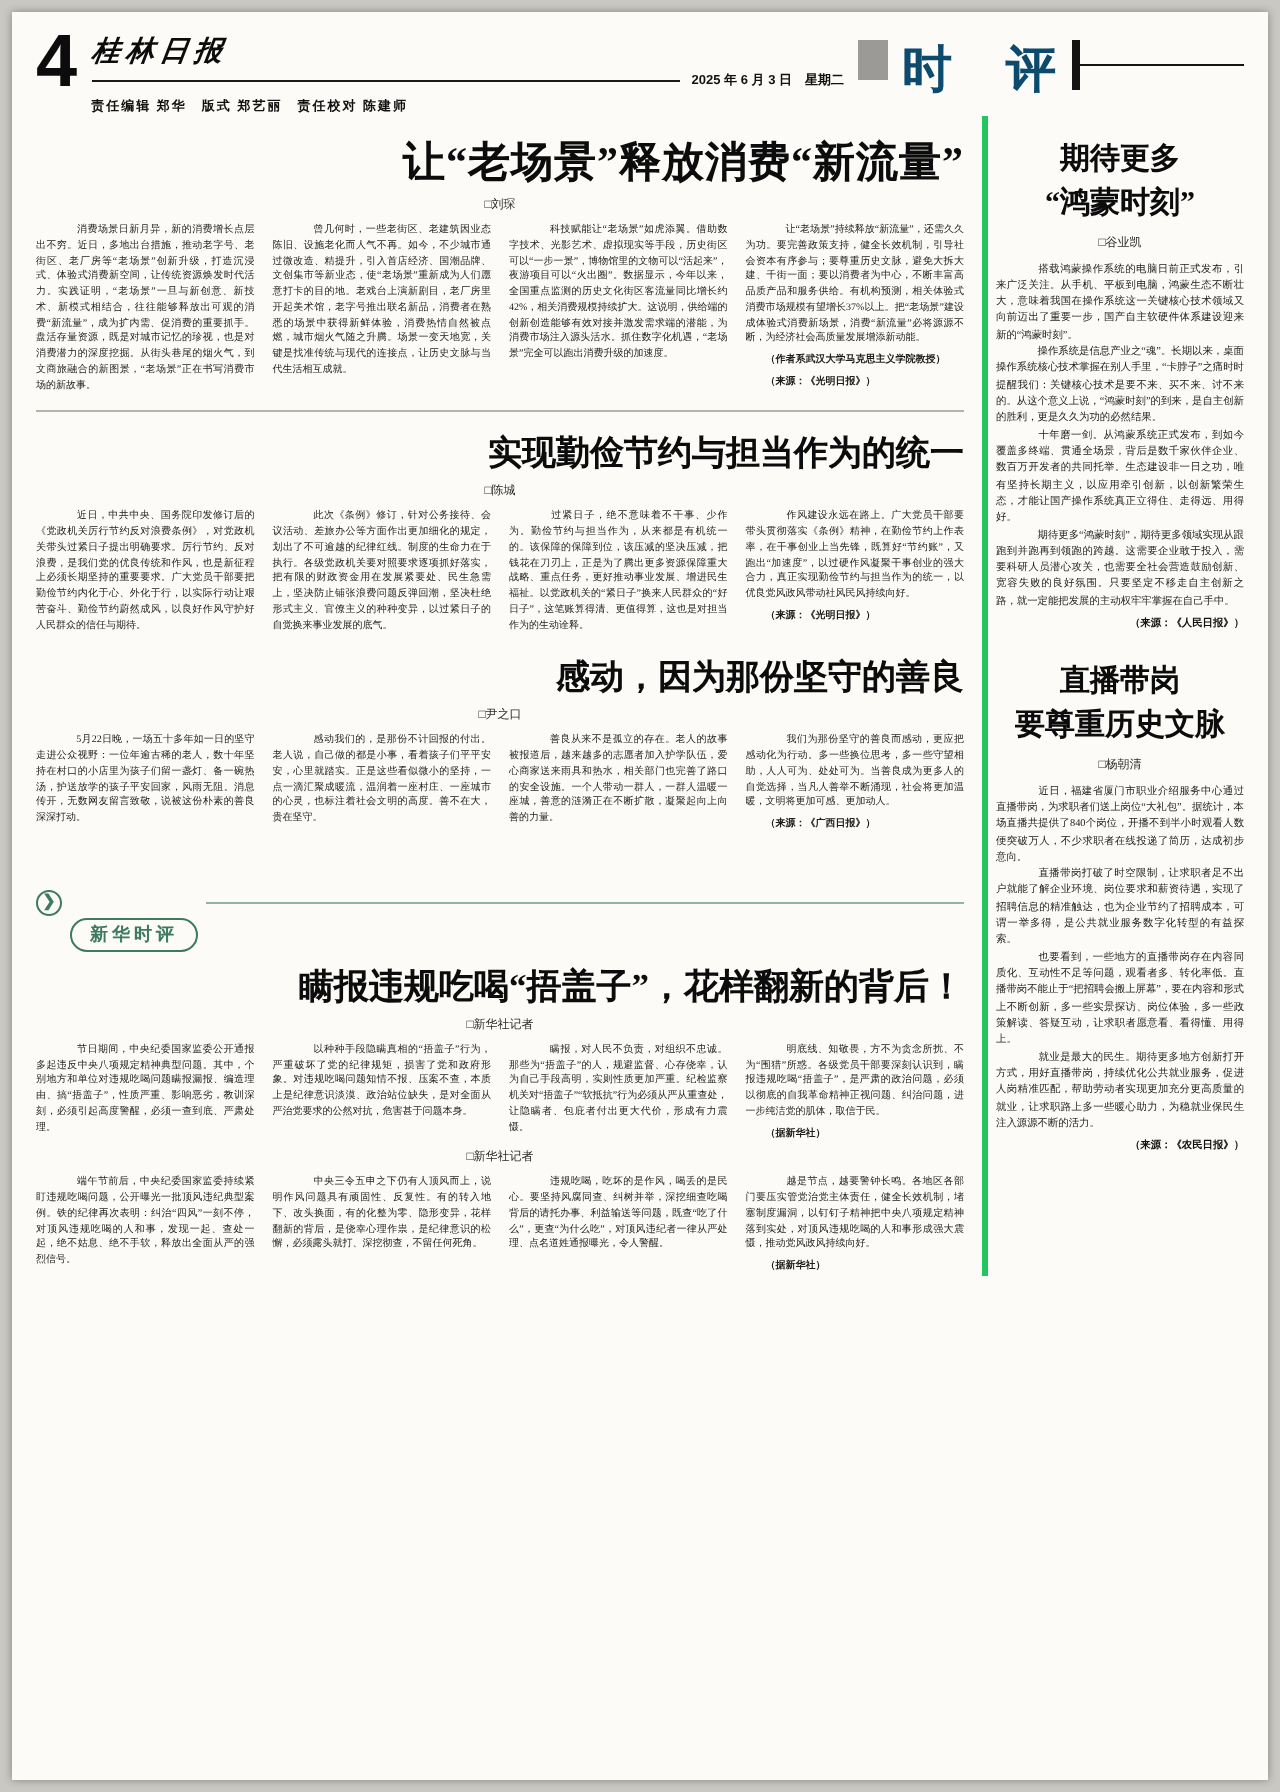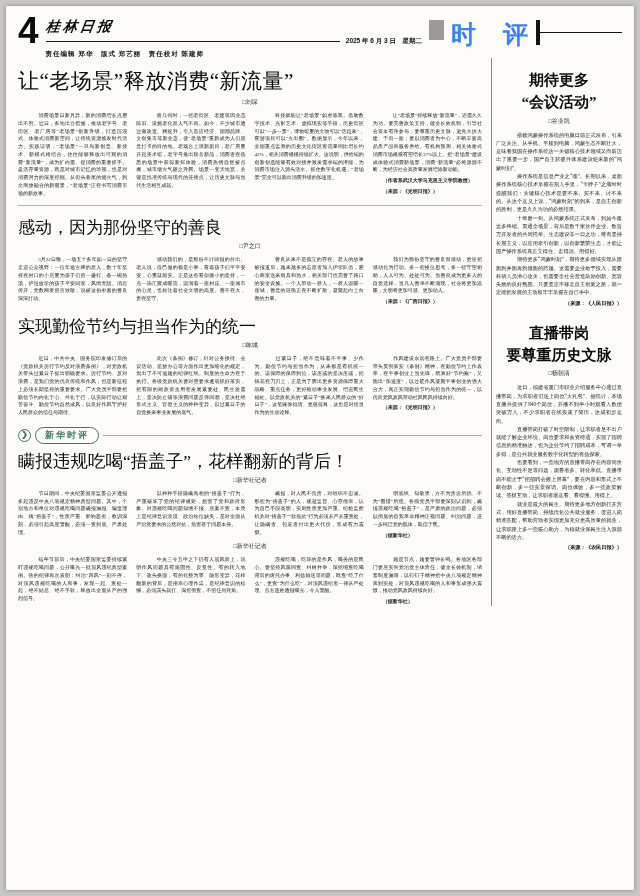--- a/index.html
+++ b/index.html
@@ -35,32 +35,32 @@
     font-size: 6.5px; font-weight: bold; white-space: nowrap; color: #111;
     font-family: "Liberation Sans", sans-serif;
   }
   .editors {
     margin-top: 4px; font-size: 6.5px; font-weight: bold; color: #111;
     font-family: "Liberation Sans", sans-serif; letter-spacing: 1px;
   }
   .h-block { width: 15px; height: 20px; background: #9b9a97; margin-top: 6px; }
   .section-title {
     font-size: 25px; font-weight: 900; white-space: nowrap; padding-top: 4px;
-    color: #3b82f6; letter-spacing: 1px;
+    color: #0c4a6e; letter-spacing: 1px;
   }
   .title-tail { position: relative; width: 86px; height: 40px; }
   .tail-bar { position: absolute; left: 0; top: 6px; width: 4px; height: 25px; background: #141414; }
   .tail-line { position: absolute; left: 4px; right: 0; top: 18px; border-top: 1.5px solid #141414; }
 
   
   .content { display: flex; margin-top: 2px; }
   .main-left { flex: 1; min-width: 0; padding-right: 9px; }
-  .right-col { width: 131px; border-left: 1px solid #22c55e; padding-left: 4px; }
-
-  .hl { text-align: left; font-weight: 400; color: #0c0c0c; }
+  .right-col { width: 131px; border-left: 3px solid #22c55e; padding-left: 4px; }
+
+  .hl { text-align: right; font-weight: 700; color: #0c0c0c; }
   .hl-a { font-size: 21px; margin: 9px 0 1px; letter-spacing: .5px; }
   .hl-b { font-size: 17px; margin: 9px 0 1px; }
   .hl-c { font-size: 17px; margin: 10px 0 1px; }
   .hl-d { font-size: 17.5px; margin: 5px 0 1px; }
   .hl-e { font-size: 16.5px; margin: 9px 0 1px; }
   .byline {
     text-align: center; font-size: 6px; color: #2c2c2c; margin: 3px 0 5px;
     font-family: "Liberation Sans", sans-serif;
   }
 
@@ -77,21 +77,21 @@
   .rule-hr { border: none; border-top: 1px solid #b7b4ad; margin: 8px 0 1px; }
 
   .badge-row { display: flex; align-items: center; gap: 4px; margin: 10px 0 2px; }
   .badge-circle {
     width: 13px; height: 13px; flex: 0 0 13px; border: 1.3px solid #3d7a5f; border-radius: 50%;
     color: #3d7a5f; font-size: 8px; line-height: 10.5px; text-align: center; font-weight: bold;
     font-family: "Liberation Sans", sans-serif;
   }
   .badge-pill {
     border: 1.3px solid #3d7a5f; border-radius: 9px; padding: 1px 9px;
-    font-size: 9px; font-weight: bold; color: #3d7a5f; letter-spacing: 2px;
+    font-size: 9px; font-weight: bold; color: #3d7a5f; letter-spacing: 2px; margin-top: 32px;
   }
   .badge-line { flex: 1; border-top: 1px solid #3d7a5f; opacity: .55; height: 0; }
 
   .r-title { text-align: center; font-weight: 900; font-size: 15px; line-height: 1.45; margin-top: 12px; color: #0c0c0c; }
   .r-title span { display: block; }
   .r-body { margin-top: 2px; }
   .r-body p {
     font-size: 5.2px; line-height: 1.6; text-align: justify; text-indent: 2em; color: #1d1d1b;
   }
   .r-source { font-size: 5.2px; font-weight: bold; text-align: right; margin-top: 3px; color: #111; }
@@ -141,55 +141,55 @@
             <p>　　让“老场景”持续释放“新流量”，还需久久为功。要完善政策支持，健全长效机制，引导社会资本有序参与；要尊重历史文脉，避免大拆大建、千街一面；要以消费者为中心，不断丰富高品质产品和服务供给。有机构预测，相关体验式消费市场规模有望增长37%以上。把“老场景”建设成体验式消费新场景，消费“新流量”必将源源不断，为经济社会高质量发展增添新动能。</p>
             <p class="meta note">（作者系武汉大学马克思主义学院教授）</p>
             <p class="meta source">（来源：《光明日报》）</p>
           </div>
         </div>
       </section>
 
       <hr class="rule-hr">
 
       <section>
+        <h2 class="hl hl-b">实现勤俭节约与担当作为的统一</h2>
+        <div class="byline">□陈城</div>
+        <div class="cols">
+          <div class="col">
+              <p>　　近日，中共中央、国务院印发修订后的《党政机关厉行节约反对浪费条例》，对党政机关带头过紧日子提出明确要求。厉行节约、反对浪费，是我们党的优良传统和作风，也是新征程上必须长期坚持的重要要求。广大党员干部要把勤俭节约内化于心、外化于行，以实际行动让艰苦奋斗、勤俭节约蔚然成风，以良好作风守护好人民群众的信任与期待。</p>
+            </div>
+          <div class="col">
+              <p>　　此次《条例》修订，针对公务接待、会议活动、差旅办公等方面作出更加细化的规定，划出了不可逾越的纪律红线。制度的生命力在于执行。各级党政机关要对照要求逐项抓好落实，把有限的财政资金用在发展紧要处、民生急需上，坚决防止铺张浪费问题反弹回潮，坚决杜绝形式主义、官僚主义的种种变异，以过紧日子的自觉换来事业发展的底气。</p>
+            </div>
+          <div class="col">
+              <p>　　过紧日子，绝不意味着不干事、少作为。勤俭节约与担当作为，从来都是有机统一的。该保障的保障到位，该压减的坚决压减，把钱花在刀刃上，正是为了腾出更多资源保障重大战略、重点任务，更好推动事业发展、增进民生福祉。以党政机关的“紧日子”换来人民群众的“好日子”，这笔账算得清、更值得算，这也是对担当作为的生动诠释。</p>
+            </div>
+          <div class="col">
+            <p>　　作风建设永远在路上。广大党员干部要带头贯彻落实《条例》精神，在勤俭节约上作表率，在干事创业上当先锋，既算好“节约账”，又跑出“加速度”，以过硬作风凝聚干事创业的强大合力，真正实现勤俭节约与担当作为的统一，以优良党风政风带动社风民风持续向好。</p>
+            <p class="meta source">（来源：《光明日报》）</p>
+          </div>
+        </div>
+      </section>
+
+      <section>
         <h2 class="hl hl-c">感动，因为那份坚守的善良</h2>
         <div class="byline">□尹之口</div>
         <div class="cols">
           <div class="col">
               <p>　　5月22日晚，一场五十多年如一日的坚守走进公众视野：一位年逾古稀的老人，数十年坚持在村口的小店里为孩子们留一盏灯、备一碗热汤，护送放学的孩子平安回家，风雨无阻。消息传开，无数网友留言致敬，说被这份朴素的善良深深打动。</p>
             </div>
           <div class="col">
               <p>　　感动我们的，是那份不计回报的付出。老人说，自己做的都是小事，看着孩子们平平安安，心里就踏实。正是这些看似微小的坚持，一点一滴汇聚成暖流，温润着一座村庄、一座城市的心灵，也标注着社会文明的高度。善不在大，贵在坚守。</p>
             </div>
           <div class="col">
               <p>　　善良从来不是孤立的存在。老人的故事被报道后，越来越多的志愿者加入护学队伍，爱心商家送来雨具和热水，相关部门也完善了路口的安全设施。一个人带动一群人，一群人温暖一座城，善意的涟漪正在不断扩散，凝聚起向上向善的力量。</p>
             </div>
           <div class="col">
             <p>　　我们为那份坚守的善良而感动，更应把感动化为行动。多一些换位思考，多一些守望相助，人人可为、处处可为。当善良成为更多人的自觉选择，当凡人善举不断涌现，社会将更加温暖，文明将更加可感、更加动人。</p>
             <p class="meta source">（来源：《广西日报》）</p>
-          </div>
-        </div>
-      </section>
-
-      <section>
-        <h2 class="hl hl-b">实现勤俭节约与担当作为的统一</h2>
-        <div class="byline">□陈城</div>
-        <div class="cols">
-          <div class="col">
-              <p>　　近日，中共中央、国务院印发修订后的《党政机关厉行节约反对浪费条例》，对党政机关带头过紧日子提出明确要求。厉行节约、反对浪费，是我们党的优良传统和作风，也是新征程上必须长期坚持的重要要求。广大党员干部要把勤俭节约内化于心、外化于行，以实际行动让艰苦奋斗、勤俭节约蔚然成风，以良好作风守护好人民群众的信任与期待。</p>
-            </div>
-          <div class="col">
-              <p>　　此次《条例》修订，针对公务接待、会议活动、差旅办公等方面作出更加细化的规定，划出了不可逾越的纪律红线。制度的生命力在于执行。各级党政机关要对照要求逐项抓好落实，把有限的财政资金用在发展紧要处、民生急需上，坚决防止铺张浪费问题反弹回潮，坚决杜绝形式主义、官僚主义的种种变异，以过紧日子的自觉换来事业发展的底气。</p>
-            </div>
-          <div class="col">
-              <p>　　过紧日子，绝不意味着不干事、少作为。勤俭节约与担当作为，从来都是有机统一的。该保障的保障到位，该压减的坚决压减，把钱花在刀刃上，正是为了腾出更多资源保障重大战略、重点任务，更好推动事业发展、增进民生福祉。以党政机关的“紧日子”换来人民群众的“好日子”，这笔账算得清、更值得算，这也是对担当作为的生动诠释。</p>
-            </div>
-          <div class="col">
-            <p>　　作风建设永远在路上。广大党员干部要带头贯彻落实《条例》精神，在勤俭节约上作表率，在干事创业上当先锋，既算好“节约账”，又跑出“加速度”，以过硬作风凝聚干事创业的强大合力，真正实现勤俭节约与担当作为的统一，以优良党风政风带动社风民风持续向好。</p>
-            <p class="meta source">（来源：《光明日报》）</p>
           </div>
         </div>
       </section>
 
       <div class="badge-row">
         <span class="badge-circle">❯</span>
         <span class="badge-pill">新华时评</span>
         <span class="badge-line"></span>
       </div>
 
@@ -232,21 +232,21 @@
         </div>
       </section>
 
     </div>
 
     <aside class="right-col">
 
       <section>
         <div class="r-title">
           <span>期待更多</span>
-          <span>“会议活动”</span>
+          <span>“鸿蒙时刻”</span>
         </div>
         <div class="byline">□谷业凯</div>
         <div class="r-body">
           <p>　　搭载鸿蒙操作系统的电脑日前正式发布，引来广泛关注。从手机、平板到电脑，鸿蒙生态不断壮大，意味着我国在操作系统这一关键核心技术领域又向前迈出了重要一步，国产自主软硬件体系建设迎来新的“鸿蒙时刻”。</p>
           <p>　　操作系统是信息产业之“魂”。长期以来，桌面操作系统核心技术掌握在别人手里，“卡脖子”之痛时时提醒我们：关键核心技术是要不来、买不来、讨不来的。从这个意义上说，“鸿蒙时刻”的到来，是自主创新的胜利，更是久久为功的必然结果。</p>
           <p>　　十年磨一剑。从鸿蒙系统正式发布，到如今覆盖多终端、贯通全场景，背后是数千家伙伴企业、数百万开发者的共同托举。生态建设非一日之功，唯有坚持长期主义，以应用牵引创新，以创新繁荣生态，才能让国产操作系统真正立得住、走得远、用得好。</p>
           <p>　　期待更多“鸿蒙时刻”，期待更多领域实现从跟跑到并跑再到领跑的跨越。这需要企业敢于投入，需要科研人员潜心攻关，也需要全社会营造鼓励创新、宽容失败的良好氛围。只要坚定不移走自主创新之路，就一定能把发展的主动权牢牢掌握在自己手中。</p>
         </div>
         <div class="r-source">（来源：《人民日报》）</div>
       </section>

